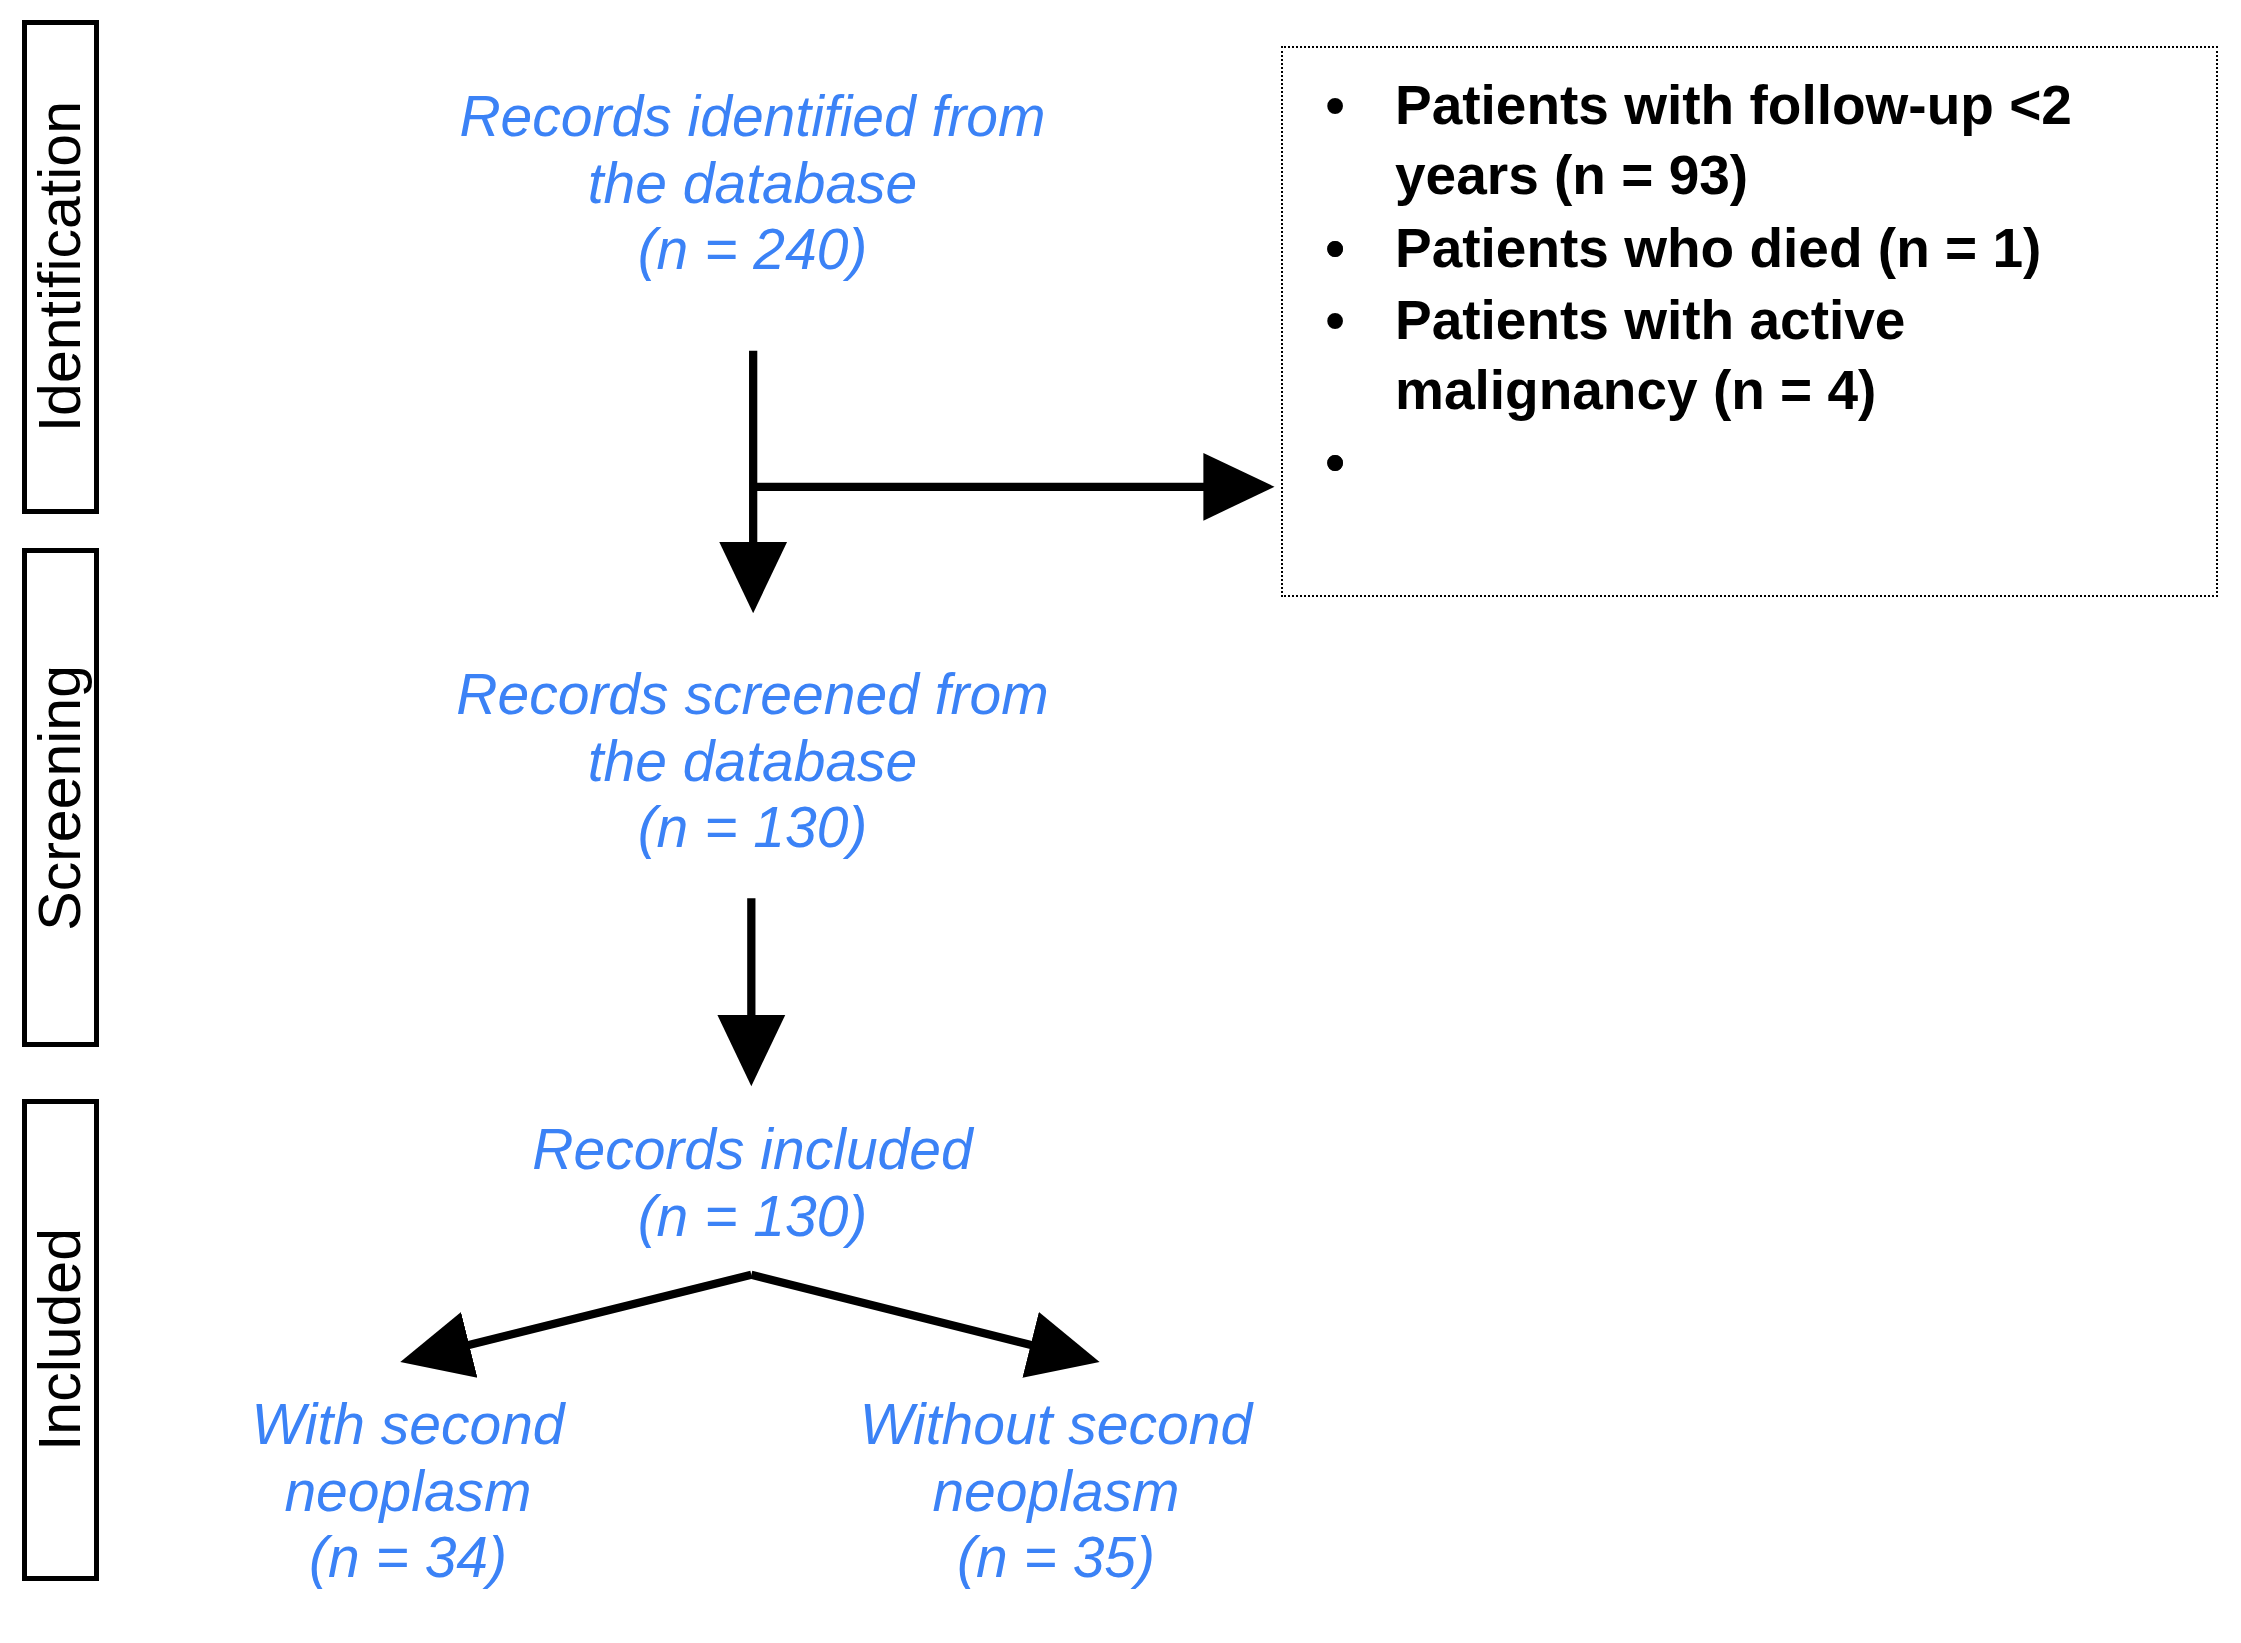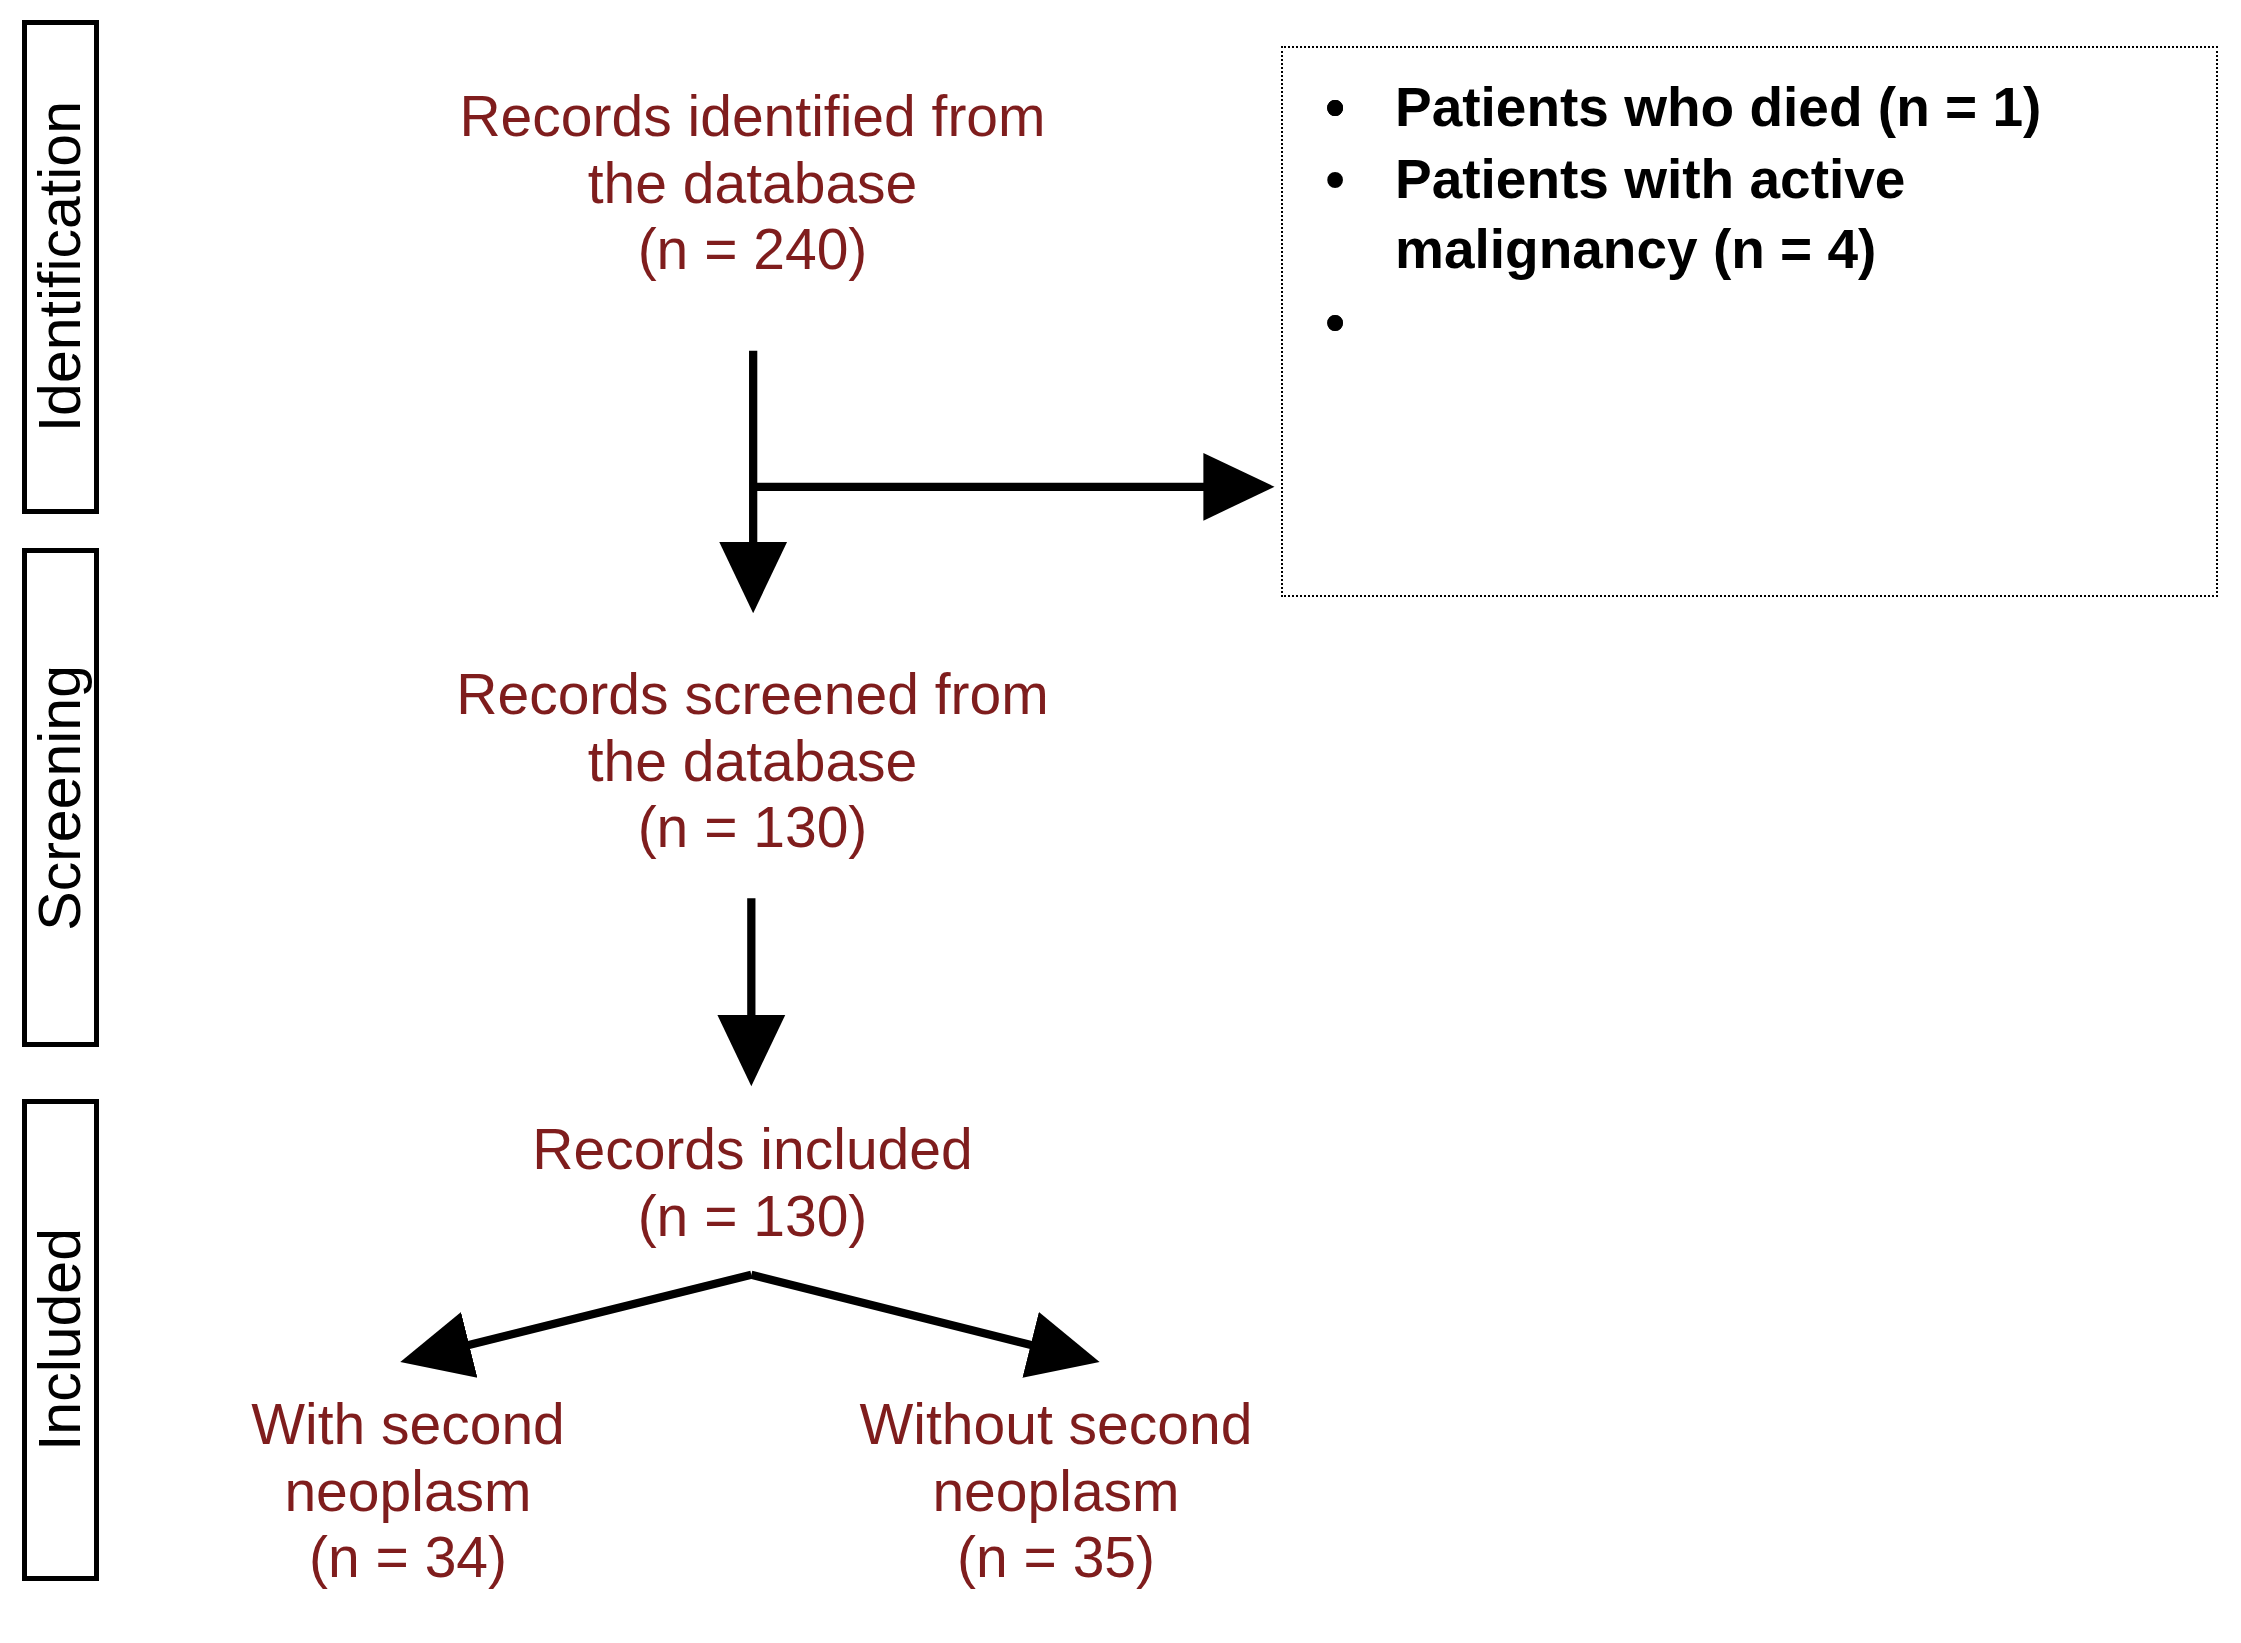--- a/index.html
+++ b/index.html
@@ -40,22 +40,23 @@
   #stage-identification { left: 22px;  top: 20px;   width: 77px; height: 494px; }
   #stage-screening     { left: 22px;  top: 548px;  width: 77px; height: 499px; }
   #stage-included      { left: 22px;  top: 1099px; width: 77px; height: 482px; }
 
   
   .flow-node {
     position: absolute;
     text-align: center;
     font-size: 57px;
     line-height: 1.17;
-    color: #7f1d1d;
+    color: #3b82f6;
     white-space: pre-line;
+    font-style: italic;
   }
   #node-identified { left: 275px; top: 83px;   width: 955px; }
   #node-screened   { left: 275px; top: 661px;  width: 955px; }
   #node-included   { left: 275px; top: 1116px; width: 955px; }
   #node-with       { left: 174px; top: 1391px; width: 468px; }
   #node-without    { left: 799px; top: 1391px; width: 514px; }
 
   
   #exclusion-box {
     position: absolute;
@@ -151,20 +152,21 @@
 (n = 34)</div>
 
   <div class="flow-node" id="node-without">Without second
 neoplasm
 (n = 35)</div>
 
   <div id="exclusion-box">
     <ul id="exclusion-list">
       <li>
         <span class="bullet-dot">•</span>
+        <span>Patients with follow-up &lt;2 years (n = 93)</span>
       </li>
       <li>
         <span class="bullet-dot">•</span>
       </li>
       <li>
         <span class="bullet-dot">•</span>
         <span>Patients who died (n = 1)</span>
       </li>
       <li>
         <span class="bullet-dot">•</span>

